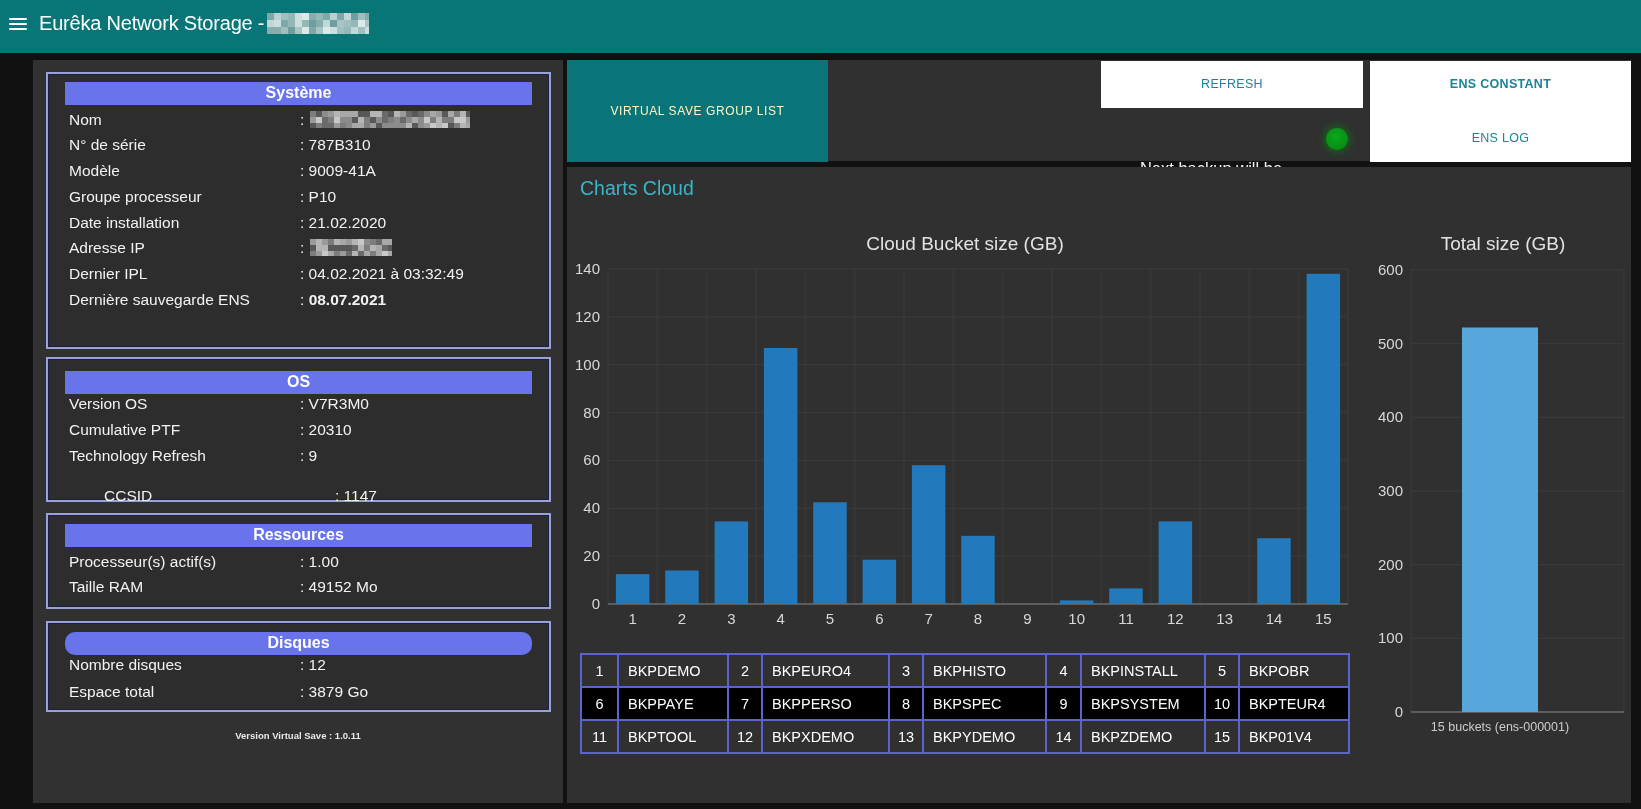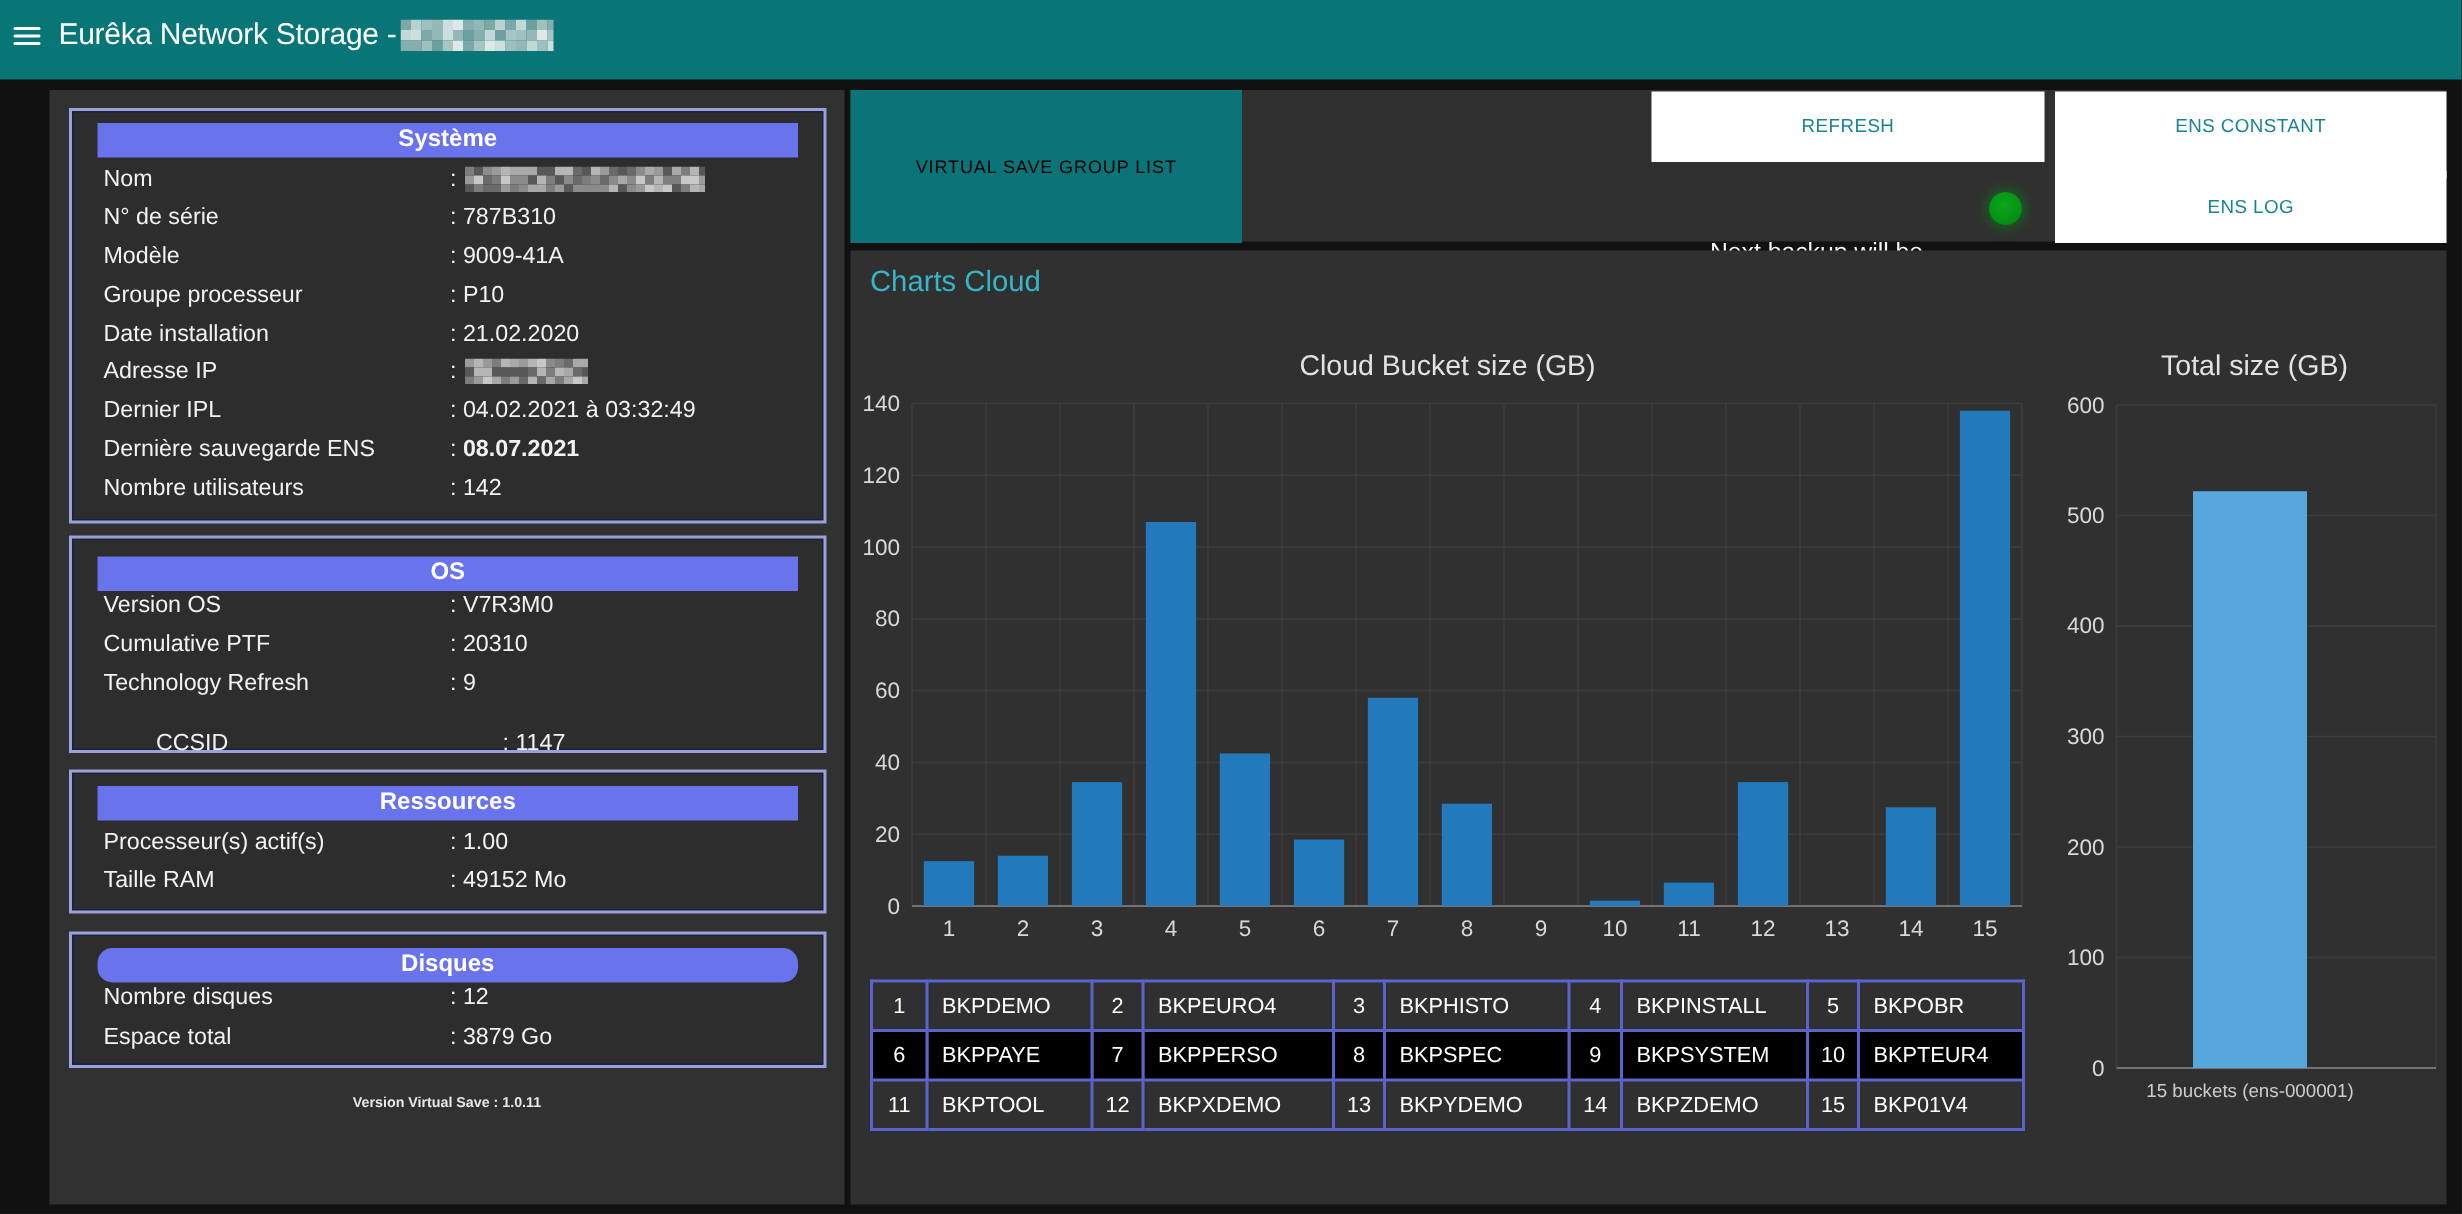--- a/index.html
+++ b/index.html
@@ -14,24 +14,24 @@
 #lpanel { position:absolute; left:33px; top:60px; width:530px; height:743px; background:#313131; }
 .box { position:absolute; left:13px; width:505px; border:2px solid #99a1d8; background:#2d2d2d; box-shadow:inset 0 0 0 1px #1c2040; }
 .bhead { position:absolute; left:17px; right:17px; height:23px; background:#6873ec; color:#ffffff; font-weight:bold; font-size:16px; text-align:center; line-height:22px; }
 .row { position:absolute; left:0; width:100%; height:26px; line-height:26px; font-size:15.5px; color:#f2f2f2; }
 .row .lb { position:absolute; left:21px; }
 .row .vl { position:absolute; left:252px; }
 .b { font-weight:bold; }
 #version { position:absolute; left:0; width:530px; top:670px; text-align:center; font-size:9.5px; font-weight:bold; color:#e8e8e8; }
 
 #hstrip { position:absolute; left:567px; top:60px; width:1064px; height:101px; background:#303030; }
-#vsgl { position:absolute; left:567px; top:60px; width:261px; height:102px; background:#0a7478; color:#000000; font-size:12px; letter-spacing:0.6px; text-align:center; line-height:102px; }
+#vsgl { position:absolute; left:567px; top:60px; width:261px; height:102px; background:#0a7478; color:#fef9c3; font-size:12px; letter-spacing:0.6px; text-align:center; line-height:102px; }
 .wbtn { position:absolute; background:#ffffff; color:#1b8494; font-size:12.5px; letter-spacing:0.3px; text-align:center; }
 #btn-refresh { left:1101px; top:61px; width:262px; height:47px; line-height:47px; }
-#btn-const { left:1370px; top:61px; width:261px; height:58px; line-height:47px; }
+#btn-const { left:1370px; top:61px; width:261px; height:58px; line-height:47px;font-weight:bold; }
 #btn-log { left:1370px; top:114px; width:261px; height:48px; line-height:48px; }
 #nextbk { position:absolute; left:1101px; top:118px; width:220px; text-align:center; font-size:16.5px; color:#f5f5f5; line-height:22px;margin-top:39px; }
 #gdot { position:absolute; left:1326px; top:128px; width:22px; height:22px; border-radius:50%; background:radial-gradient(circle at 45% 40%, #0ca81b 0%, #059015 65%, #047c10 100%); box-shadow:0 0 7px 3px rgba(8,130,22,0.5); }
 
 #cpanel { position:absolute; left:567px; top:167px; width:1064px; height:636px; background:#303030; }
 #chartslabel { position:absolute; left:580px; top:177px; font-size:19.5px; color:#38b6c6; }
 #chartsvg { position:absolute; left:567px; top:170px; }
 
 #btable { position:absolute; left:580px; top:653px; border-collapse:collapse; table-layout:fixed; }
 #btable td { border:2px solid #5a64cc; color:#ffffff; font-size:14.5px; height:33px; padding:0; white-space:nowrap; overflow:hidden; }
@@ -253,24 +253,20 @@
 </svg>
       </div>
     <div class="row" style="top:187px;">
         <span class="lb">Dernier IPL</span>
         <span class="vl">:  04.02.2021 à 03:32:49</span>
       </div>
     <div class="row" style="top:212.7px;">
         <span class="lb">Dernière sauvegarde ENS</span>
         <span class="vl">:  <span class="b">08.07.2021</span></span>
       </div>
-    <div class="row" style="top:238.5px;">
-        <span class="lb">Nombre utilisateurs</span>
-        <span class="vl">:  142</span>
-      </div>
   </div>
 
   <div class="box" style="top:297px; height:145px;padding-left:21px;">
     <div class="bhead" style="top:12px;">OS</div>
     <div class="row" style="top:32.4px;">
         <span class="lb">Version OS</span>
         <span class="vl">:  V7R3M0</span>
       </div>
     <div class="row" style="top:58.2px;">
         <span class="lb">Cumulative PTF</span>

